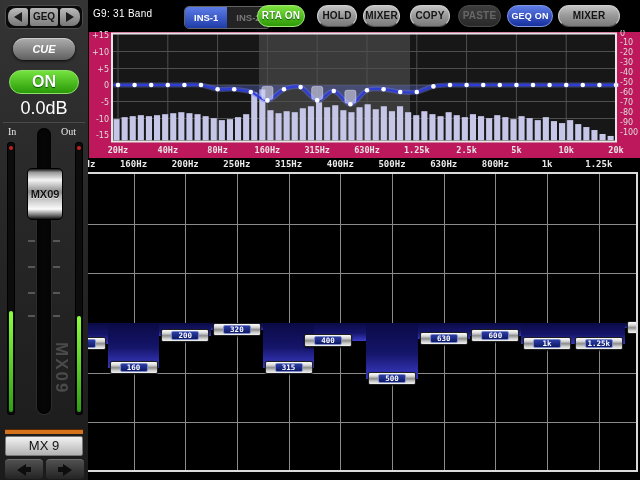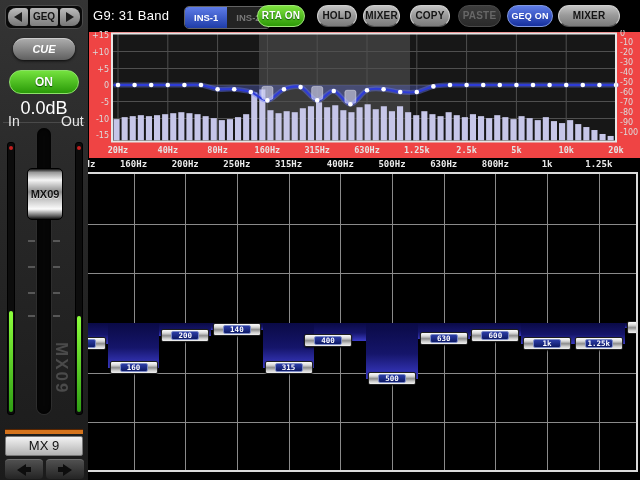--- a/index.html
+++ b/index.html
@@ -1,16 +1,16 @@
 <!DOCTYPE html>
 <html><head>
 <meta charset="utf-8">
 <style>
   html,body{margin:0;padding:0;background:#000;}
-  .app{position:relative;width:640px;height:480px;background:#ef4444;overflow:hidden;
+  .app{position:relative;width:640px;height:480px;background:#be185d;overflow:hidden;
        font-family:"Liberation Sans",sans-serif;-webkit-font-smoothing:antialiased;}
 
   
   .sidebar{position:absolute;left:0;top:0;width:88px;height:480px;
            background:linear-gradient(180deg,#343434 0%,#272727 45%,#1b1b1b 100%);
            border-right:1px solid #000;}
   .geq-nav{position:absolute;left:5px;top:5px;width:78px;height:24px;background:#0a0a0a;
            border:1px solid #4b4b4b;border-radius:6px;display:flex;padding:2px;gap:2px;box-sizing:border-box;}
   .nav-btn{flex:0 0 20px;background:linear-gradient(#bcbcbc,#767676);border-radius:3px;
            display:flex;align-items:center;justify-content:center;}
@@ -19,25 +19,25 @@
   .nav-mid{flex:1;background:linear-gradient(#b4b4b4,#7e7e7e);border-radius:2px;
            font-size:10px;font-weight:bold;color:#151515;text-align:center;line-height:18px;}
   .tri-l{width:0;height:0;border-top:5px solid transparent;border-bottom:5px solid transparent;border-right:8px solid #1d1d1d;}
   .tri-r{width:0;height:0;border-top:5px solid transparent;border-bottom:5px solid transparent;border-left:8px solid #1d1d1d;}
   .cue-btn{position:absolute;left:13px;top:38px;width:62px;height:21px;border-radius:11px;
            background:linear-gradient(#ababab,#606060);border-top:1px solid #cdcdcd;
            color:#fff;font-size:11px;font-weight:bold;text-align:center;line-height:21px;
            box-shadow:0 1px 3px rgba(0,0,0,.8);font-style:italic;}
   .on-btn{position:absolute;left:9px;top:70px;width:70px;height:24px;border-radius:12px;
           background:linear-gradient(#74e23e,#2a9a08);border:1px solid #8ee06a;box-sizing:border-box;
-          color:#fff;font-size:12px;font-weight:bold;text-align:center;line-height:22px;
+          color:#fff;font-size:16px;font-weight:bold;text-align:center;line-height:22px;
           text-shadow:0 1px 1px #0a4a00;}
   .gain-readout{position:absolute;left:0;top:98px;width:88px;text-align:center;color:#fff;font-size:18px;}
   .side-hr{position:absolute;left:3px;top:122px;width:82px;height:1px;background:#4a4a4a;}
-  .io-label{position:absolute;top:113px;color:#e8e8e8;font-size:14px;}
+  .io-label{position:absolute;top:126px;color:#e8e8e8;font-size:10px;font-family:Liberation Serif, serif;}
   .meter{position:absolute;top:142px;width:6px;height:271px;background:#0c0c0c;border:1px solid #000;border-radius:3px;}
   .meter .clip{position:absolute;top:3px;left:1px;width:4px;height:4px;border-radius:50%;background:#c42020;}
   .meter .level{position:absolute;bottom:2px;left:1px;width:4px;border-radius:2px;
                 background:linear-gradient(180deg,#8cff3c,#2f9e14);}
   .fader-track{position:absolute;left:37px;top:128px;width:14px;height:286px;background:#060606;
                border-radius:7px;box-shadow:inset 0 0 5px #000,0 0 0 1px #2d2d2d;}
   .tick{position:absolute;width:7px;height:2px;background:#575757;}
   .knob{position:absolute;left:27px;top:168px;width:34px;height:50px;border-radius:5px;border:1px solid #000;
         background:linear-gradient(180deg,#161616 0%,#9a9a9a 7%,#f5f5f5 22%,#8a8a8a 46%,#b2b2b2 54%,#fbfbfb 80%,#5f5f5f 94%,#101010 100%);
         color:#101010;font-size:11px;font-weight:bold;text-align:center;line-height:50px;
@@ -50,21 +50,21 @@
               color:#111;font-size:13px;text-align:center;line-height:18px;}
   .bottom-nav{position:absolute;top:459px;width:38px;height:19px;border-radius:4px;
               background:linear-gradient(#505050,#242424);border-top:1px solid #6d6d6d;
               display:flex;align-items:center;justify-content:center;gap:0;}
   .bn-tri-l{width:0;height:0;border-top:6px solid transparent;border-bottom:6px solid transparent;border-right:9px solid #0d0d0d;}
   .bn-tri-r{width:0;height:0;border-top:6px solid transparent;border-bottom:6px solid transparent;border-left:9px solid #0d0d0d;}
   .bn-tail{width:5px;height:5px;background:#0d0d0d;}
 
   
   .topbar{position:absolute;left:88px;top:0;width:552px;height:32px;background:#000;}
-  .tb-title{position:absolute;left:5px;top:8px;color:#fff;font-size:13px;letter-spacing:.3px;}
+  .tb-title{position:absolute;left:5px;top:8px;color:#fff;font-size:10px;letter-spacing:.3px;}
   .ins-tabs{position:absolute;left:96px;top:6px;height:21px;display:flex;border:1px solid #636363;
             border-radius:5px;overflow:hidden;}
   .ins-tab{padding:0 9px;font-size:9.5px;font-weight:bold;line-height:21px;}
   .ins-tab.active{background:linear-gradient(#5e7ce8,#1f3da8);color:#fff;}
   .ins-tab.inactive{background:#232323;color:#787878;}
   .pill{position:absolute;top:5px;height:22px;border-radius:11px;box-sizing:border-box;
         font-size:10px;font-weight:bold;text-align:center;line-height:20px;letter-spacing:.2px;}
   .pill-green{background:linear-gradient(#7ee23f,#2d9a07);color:#fff;border:1px solid #a0e87a;text-shadow:0 1px 1px #064d00;}
   .pill-gray{background:linear-gradient(#c4c4c4 0%,#9b9b9b 45%,#7a7a7a 100%);color:#141414;border:1px solid #cfcfcf;border-bottom-color:#4f4f4f;}
   .pill-blue{background:linear-gradient(#5e7ce8,#16309e);color:#fff;border:1px solid #8098e0;}
@@ -357,21 +357,21 @@
         <div class="band-fill" style="left: 19.65px; width: 51.7px; top: 149px; height: 45px;"></div>
         <div class="band-handle" style="left: 21.5px; top: 186.5px;">
           <span class="bh-freq">160</span>
         </div>
         <div class="band-fill" style="left: 71.35px; width: 51.7px; top: 149px; height: 13px;"></div>
         <div class="band-handle" style="left: 73.2px; top: 154.5px;">
           <span class="bh-freq">200</span>
         </div>
         <div class="band-fill" style="left: 123.05px; width: 51.7px; top: 149px; height: 7px;"></div>
         <div class="band-handle" style="left: 124.9px; top: 148.5px;">
-          <span class="bh-freq">140</span>
+          <span class="bh-freq">320</span>
         </div>
         <div class="band-fill" style="left: 174.75px; width: 51.7px; top: 149px; height: 45px;"></div>
         <div class="band-handle" style="left: 176.6px; top: 186.5px;">
           <span class="bh-freq">315</span>
         </div>
         <div class="band-fill" style="left: 226.45px; width: 51.7px; top: 149px; height: 18px;"></div>
         <div class="band-handle" style="left: 216px; top: 159.5px;">
           <span class="bh-freq">400</span>
         </div>
         <div class="band-fill" style="left: 278.15px; width: 51.7px; top: 149px; height: 56px;"></div>

